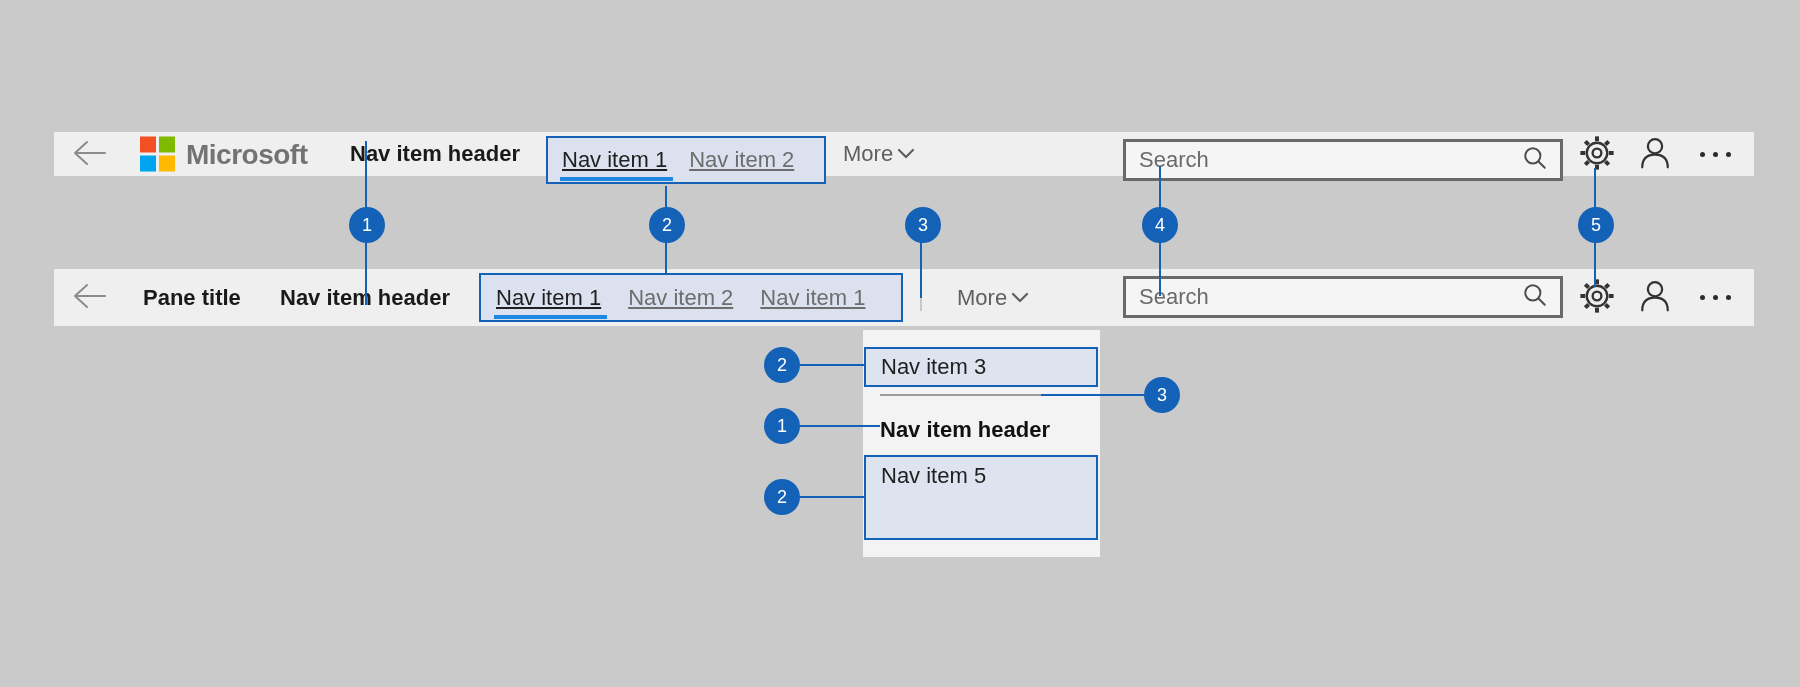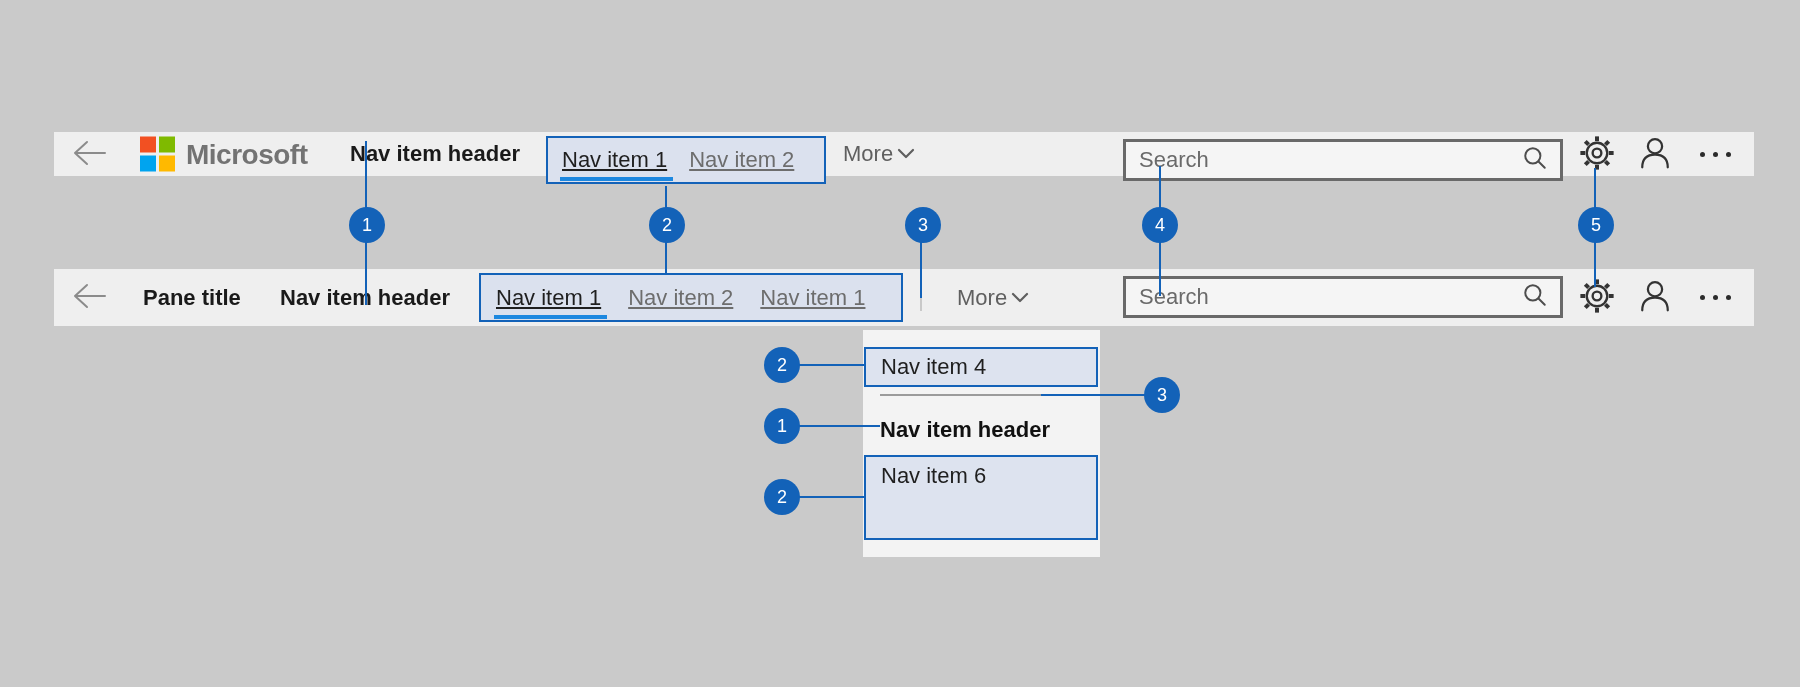--- a/index.html
+++ b/index.html
@@ -237,27 +237,27 @@
   </div>
 
   <div class="callout-box" id="box-pane-nav">
     <span class="nav-chip active">Nav item 1</span>
     <span class="nav-chip">Nav item 2</span>
     <span class="nav-chip">Nav item 1</span>
   </div>
 
   <div id="dropdown">
     <div class="dd-box" id="dd-item4">
-      <span class="dd-text">Nav item 4</span>
+      <span class="dd-text">Nav item 3</span>
     </div>
     <div id="dd-sep"></div>
     <div id="dd-header">Nav item header</div>
     <div class="dd-box" id="dd-items56">
       <div class="dd-row">
-        <span class="dd-text">Nav item 6</span>
+        <span class="dd-text">Nav item 5</span>
       </div>
     </div>
   </div>
 
   <div class="cline" id="l1a"></div>
   <div class="cline" id="l1b"></div>
   <div class="cline" id="l2a"></div>
   <div class="cline" id="l2b"></div>
   <div class="cline" id="l3b"></div>
   <div class="cline" id="l4a"></div>

